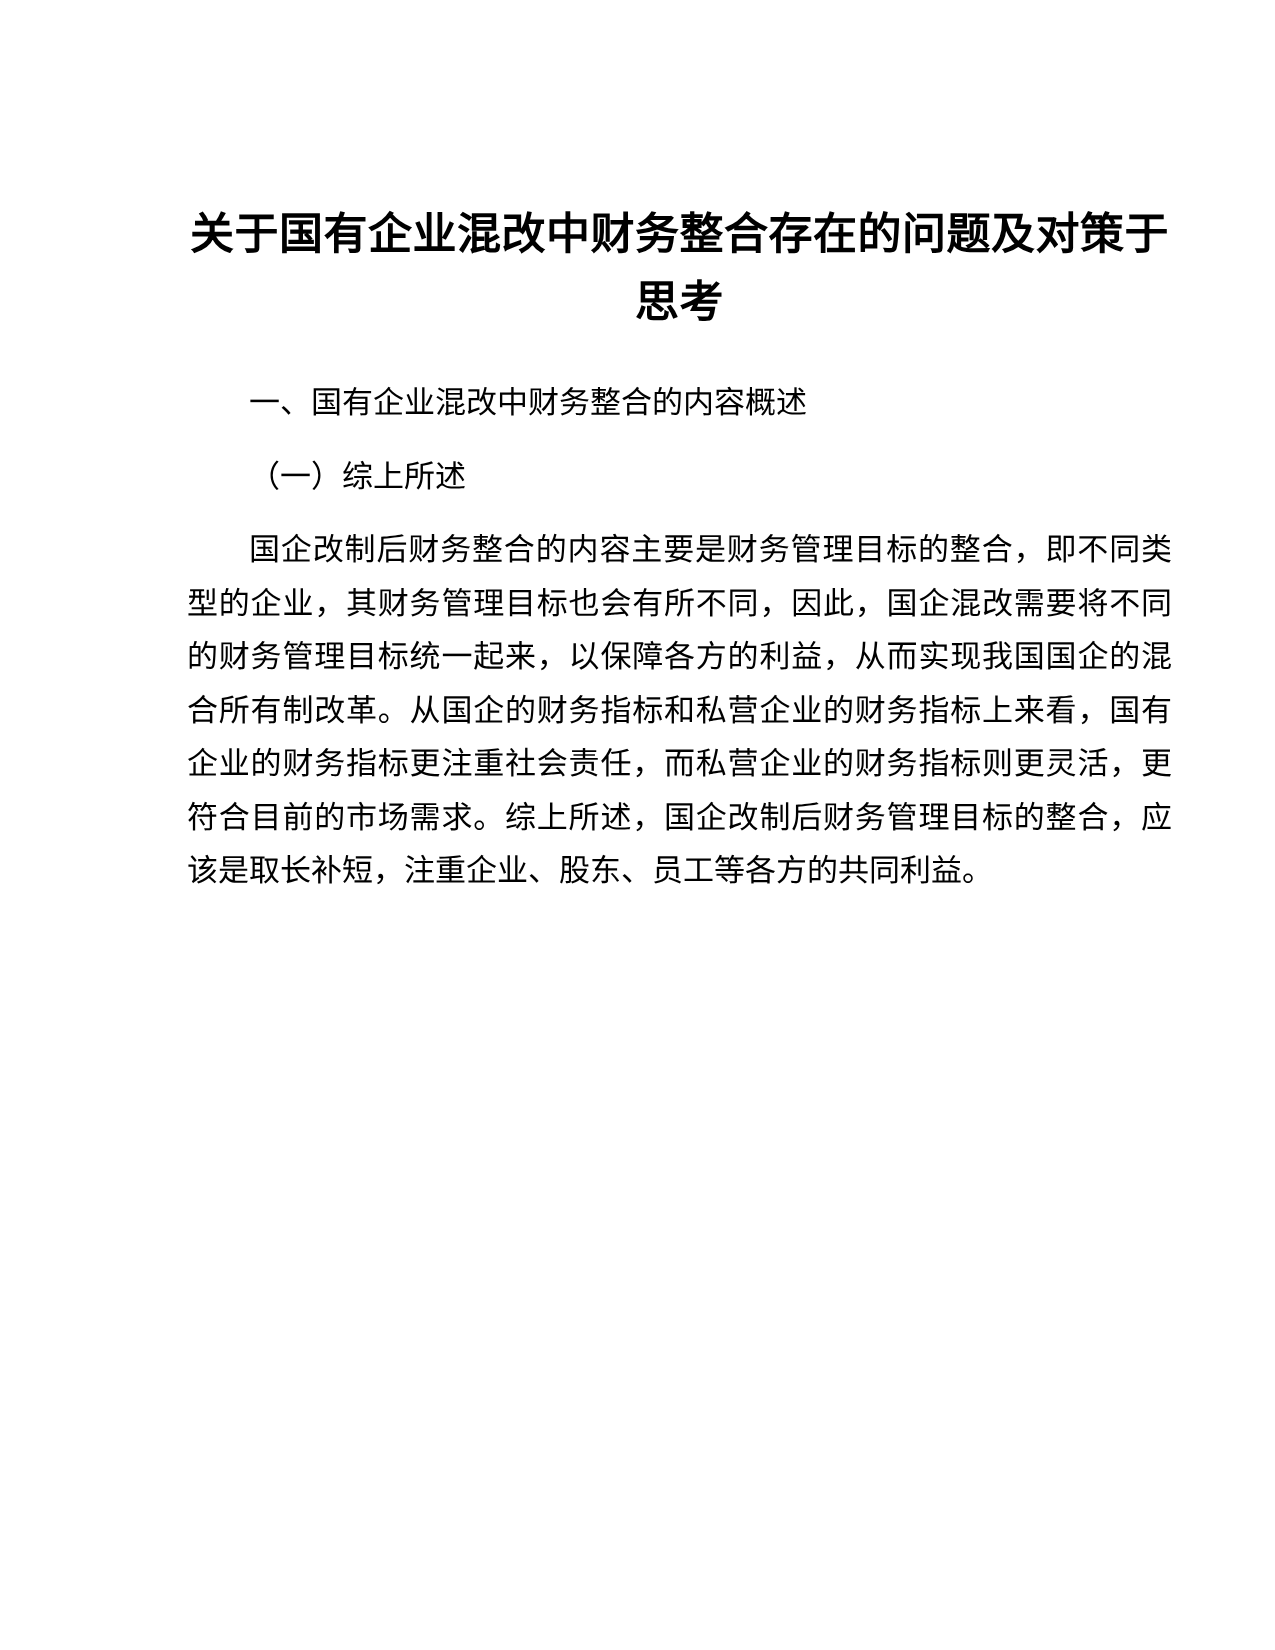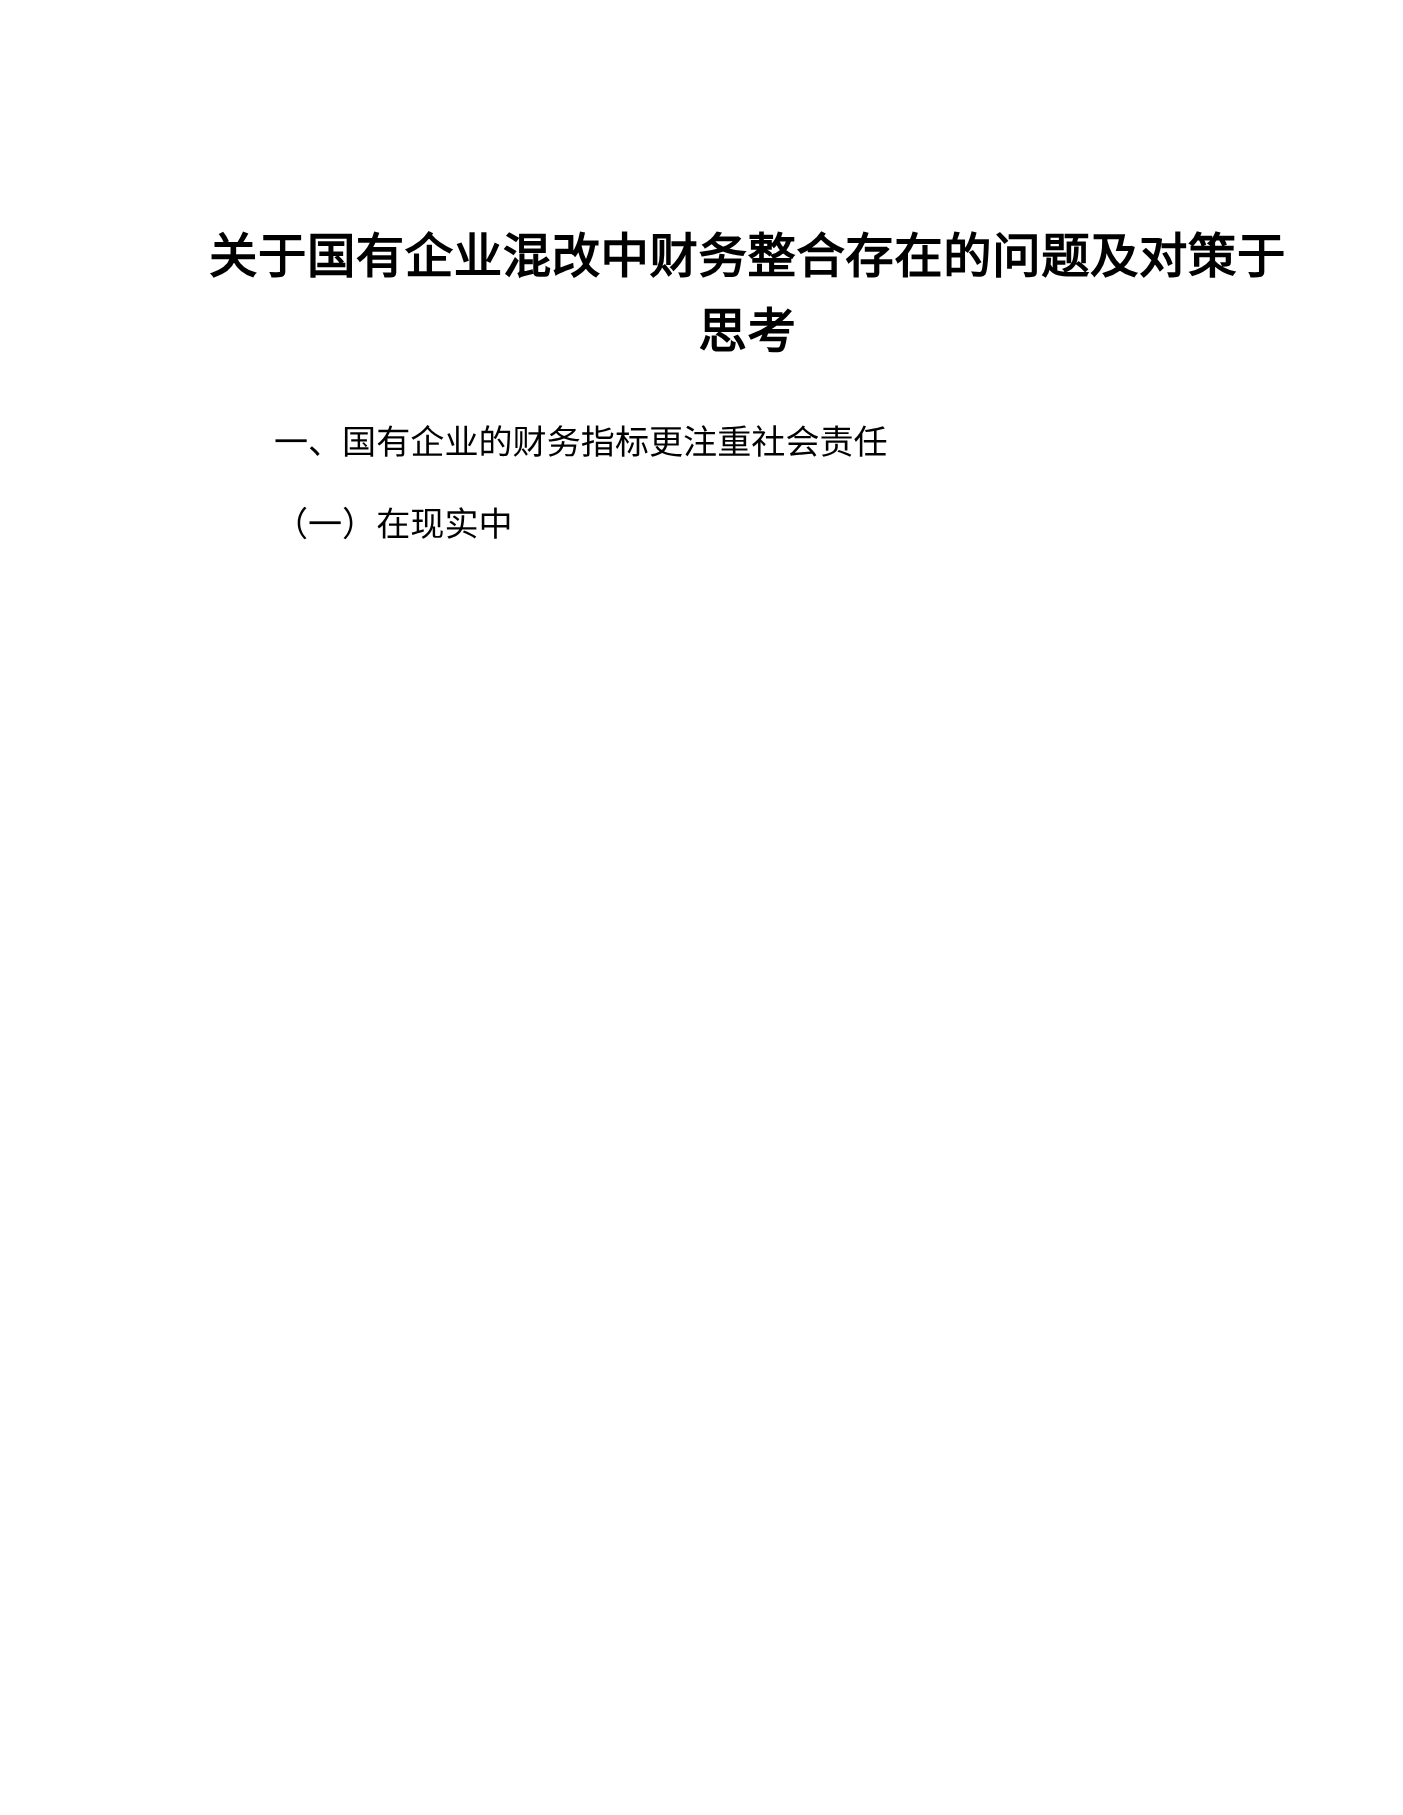--- a/index.html
+++ b/index.html
@@ -47,17 +47,18 @@
     margin-top: 20px;
   }
 </style>
 </head>
 <body>
 
 <div class="page">
   <h1 class="doc-title">关于国有企业混改中财务整合存在的问题及对策于思考</h1>
 
 
-  <p class="body-text section-heading">一、国有企业的财务指标更注重社会责任</p>
+  <p class="body-text section-heading">一、国有企业混改中财务整合的内容概述</p>
 
-  <p class="body-text subsection-heading">（一）在现实中</p>
+  <p class="body-text subsection-heading">（一）综上所述</p>
 
+  <p class="body-text after-heading">国企改制后财务整合的内容主要是财务管理目标的整合，即不同类型的企业，其财务管理目标也会有所不同，因此，国企混改需要将不同的财务管理目标统一起来，以保障各方的利益，从而实现我国国企的混合所有制改革。从国企的财务指标和私营企业的财务指标上来看，国有企业的财务指标更注重社会责任，而私营企业的财务指标则更灵活，更符合目前的市场需求。综上所述，国企改制后财务管理目标的整合，应该是取长补短，注重企业、股东、员工等各方的共同利益。</p>
 </div>
 
 </body></html>

